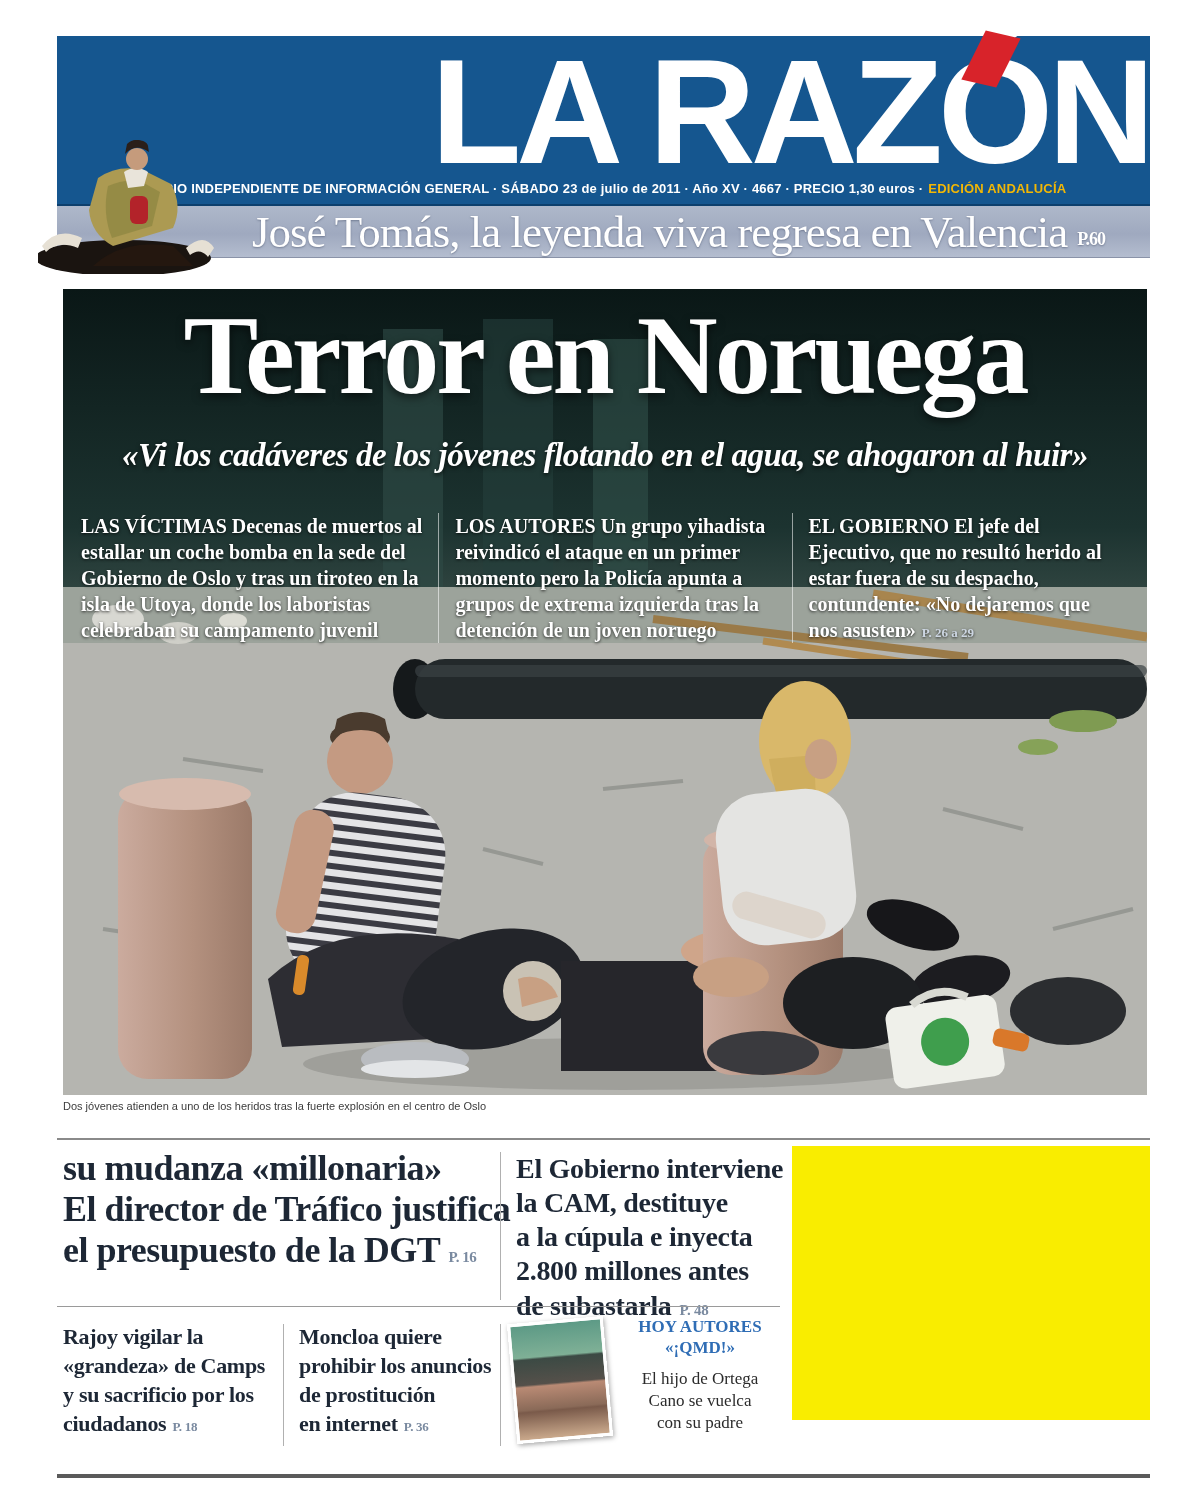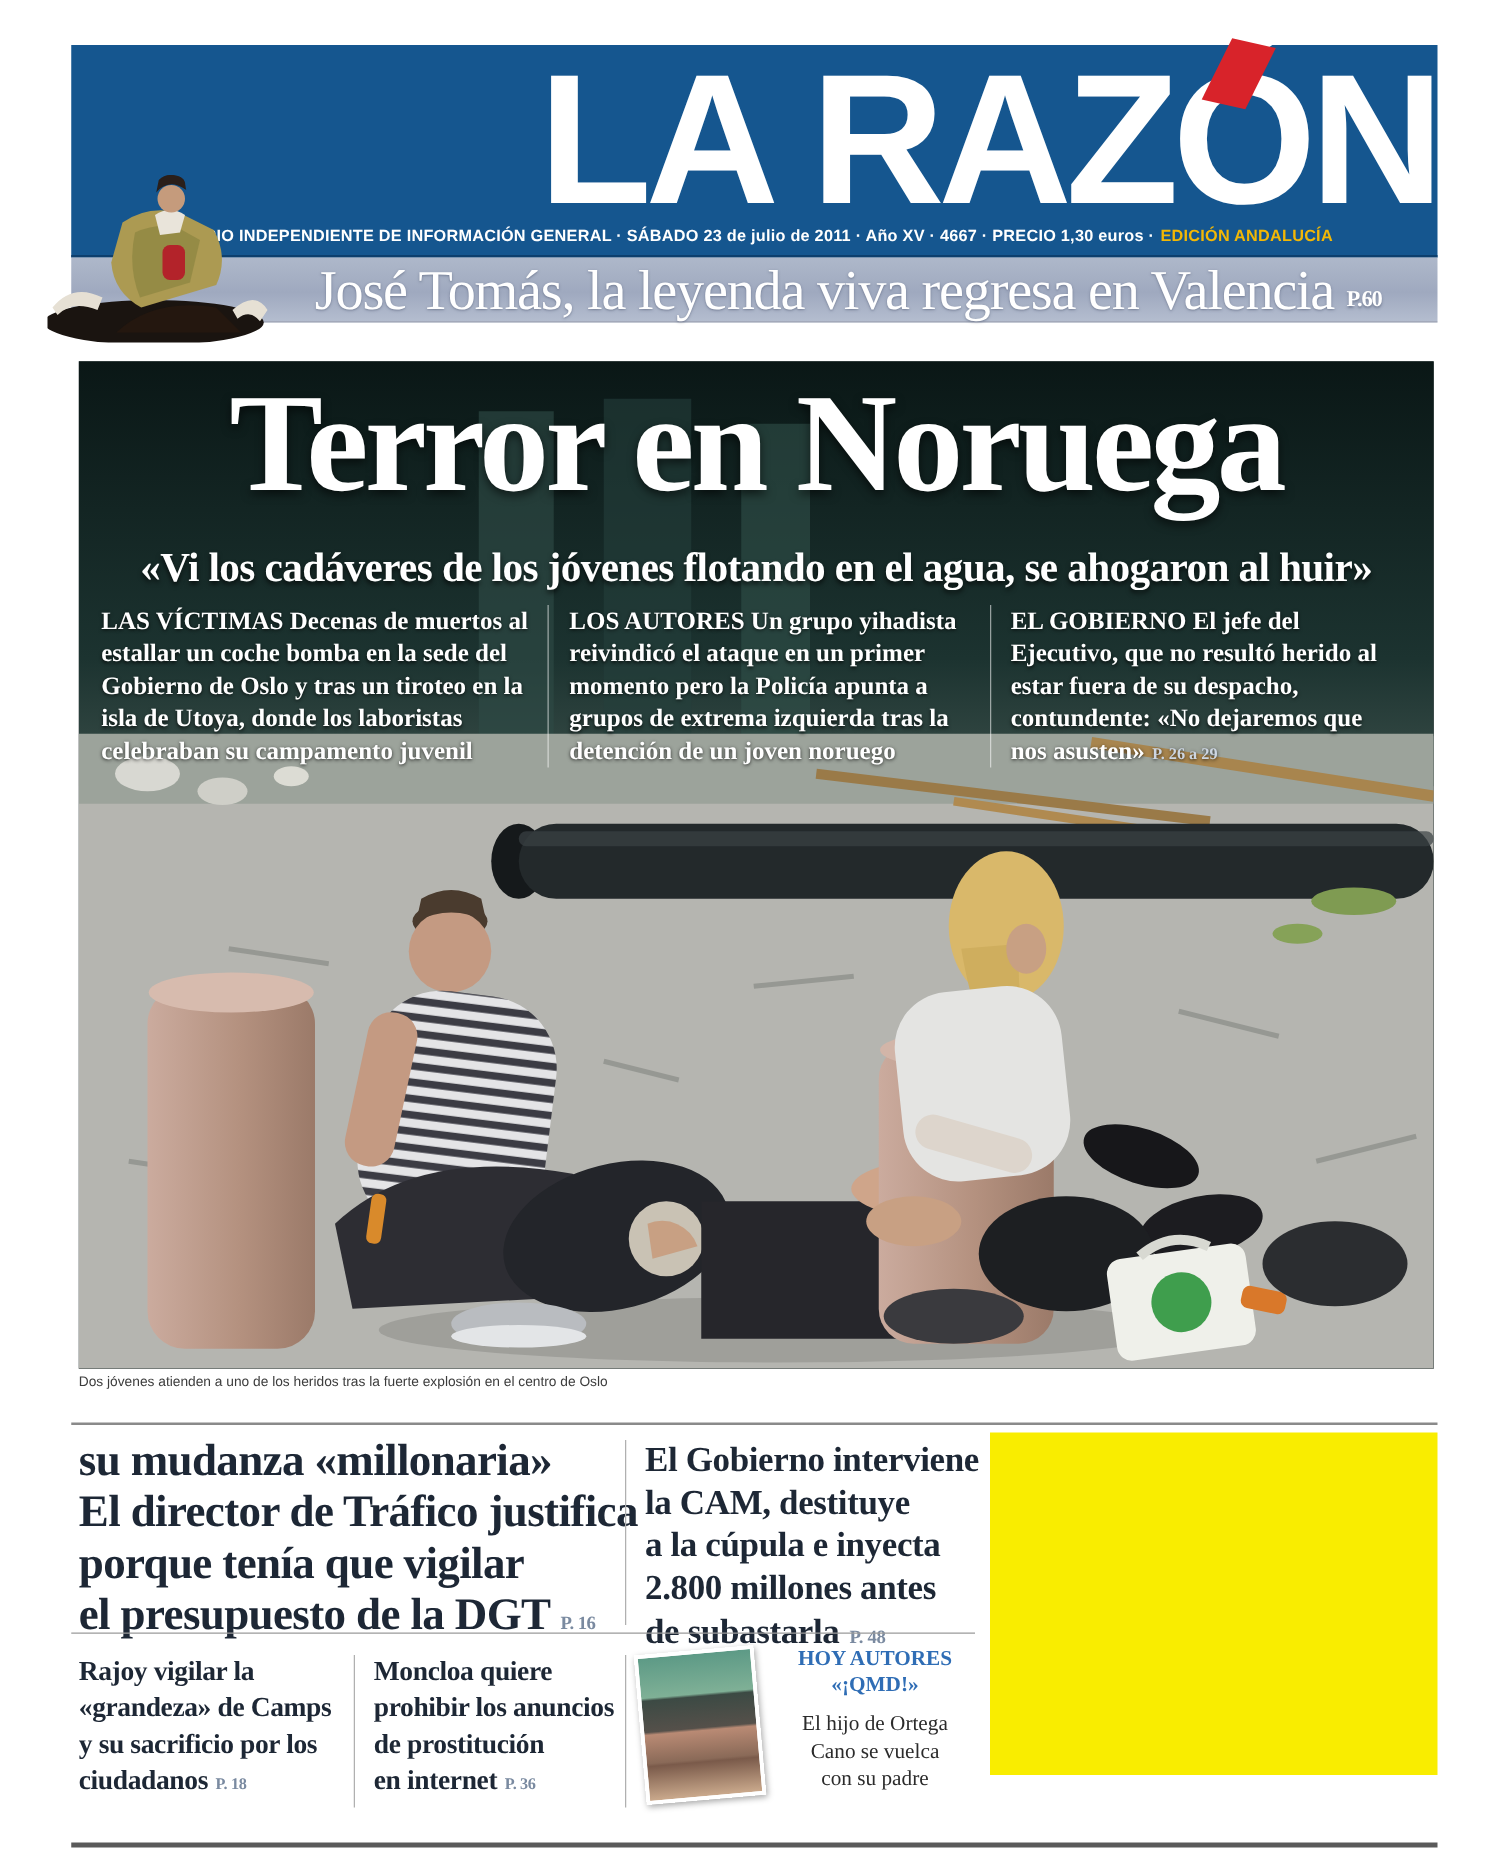--- a/index.html
+++ b/index.html
@@ -33,22 +33,22 @@
 
   
   .photo{position:absolute;left:63px;top:289px;width:1084px;height:806px;background:#0c1b1a;
          overflow:hidden;}
   .photo svg{position:absolute;left:0;top:0;}
   .headline{position:absolute;left:0;right:0;top:10px;text-align:center;color:#fff;
             font-weight:bold;font-size:112px;letter-spacing:-3px;line-height:1.0;
             text-shadow:0 3px 8px rgba(0,0,0,.6);}
   .quote{position:absolute;left:0;right:0;top:148px;text-align:center;color:#fff;
          font-weight:bold;font-size:33px;letter-spacing:-.5px;
-         text-shadow:0 2px 4px rgba(0,0,0,.7);}
-  .lead-cols{position:absolute;left:18px;right:14px;top:195px;display:flex;}
+         text-shadow:0 2px 4px rgba(0,0,0,.7);font-style:italic;}
+  .lead-cols{position:absolute;left:18px;right:14px;top:224px;display:flex;}
   .lead-col{color:#fff;font-weight:bold;font-size:20px;line-height:1.3;
             text-shadow:0 1px 3px rgba(0,0,0,.75);padding-right:16px;}
   .lead-col + .lead-col{border-left:1px solid rgba(255,255,255,.55);padding-left:16px;}
   .lead-col.c1{width:352px;} .lead-col.c2{width:330px;} .lead-col.c3{width:318px;}
   .col-ref{font-size:13px;color:#cdd6e2;margin-left:6px;}
 
   .caption{position:absolute;left:63px;top:1100px;width:1084px;color:#3c3c3c;
            font-family:"Liberation Sans",sans-serif;font-size:11px;}
 
   
@@ -224,21 +224,20 @@
     </div>
   </div>
 
   <div class="caption">Dos jóvenes atienden a uno de los heridos tras la fuerte explosión en el centro de Oslo</div>
 
   <div class="hrule-top"></div>
 
   <div class="story-dgt">
     <div>su mudanza «millonaria»</div>
     <div>El director de Tráfico justifica</div>
-    <div>porque tenía que vigilar</div>
     <div><span>el presupuesto de la DGT</span><span class="ref-lg">P. 16</span></div>
   </div>
 
   <div class="vdiv vdiv1"></div>
 
   <div class="story-cam">
     <div>El Gobierno interviene</div>
     <div>la CAM, destituye</div>
     <div>a la cúpula e inyecta</div>
     <div>2.800 millones antes</div>

